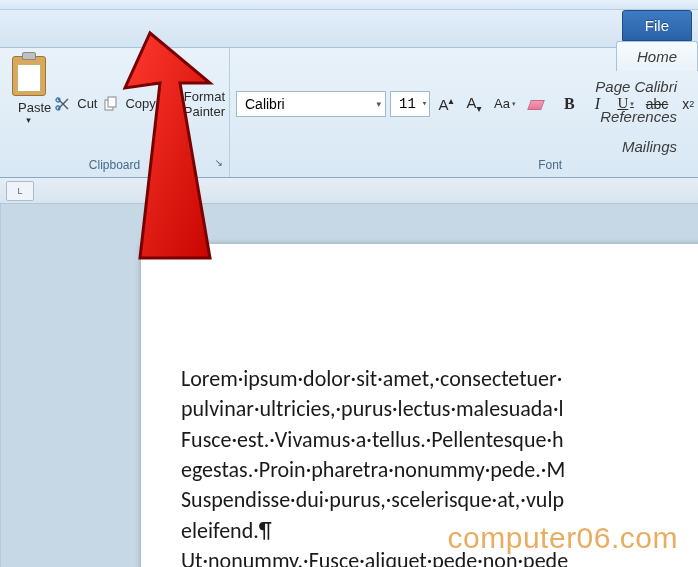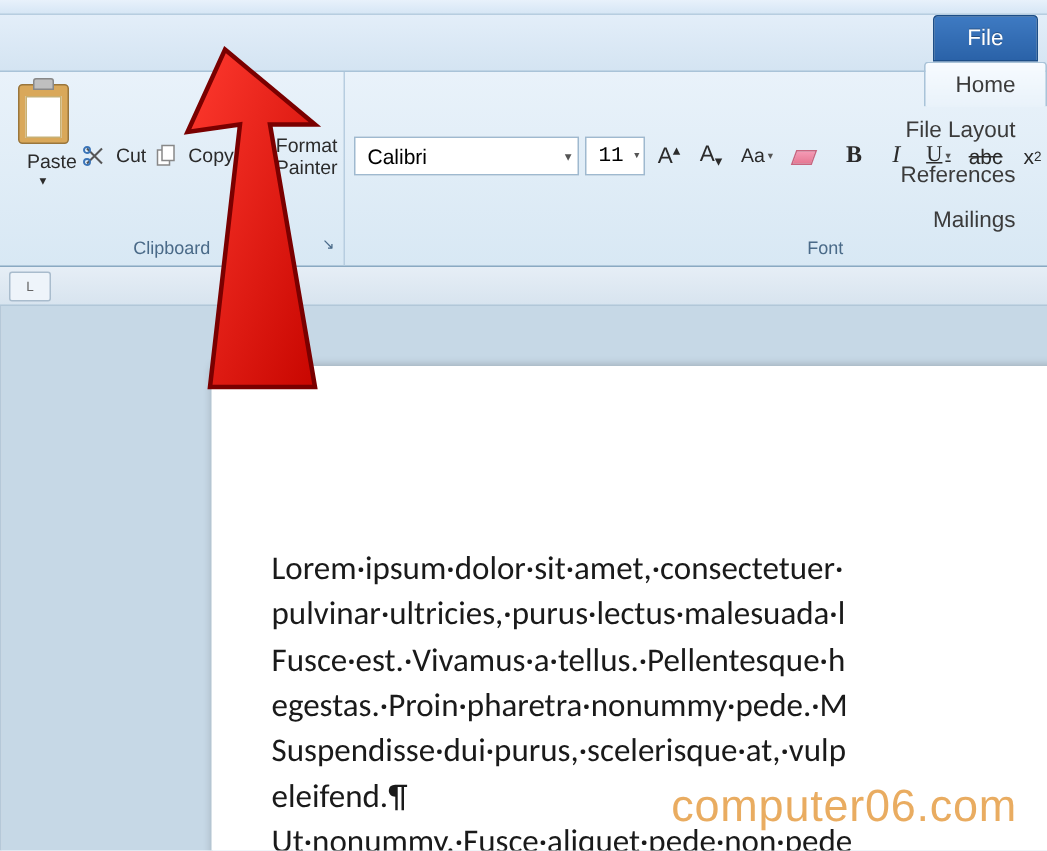--- a/index.html
+++ b/index.html
@@ -39,20 +39,21 @@
     text-shadow: 0 -1px 0 rgba(0,0,0,.3);
   }
   .tab {
     padding: 6px 20px;
     font-size: 15px;
     color: #3b3b3b;
     cursor: pointer;
     border: 1px solid transparent;
     border-bottom: none;
     border-radius: 3px 3px 0 0;
+    font-style: italic;
   }
   .tab.active {
     background: linear-gradient(#f7fbff, #e9f2fa);
     border-color: #a9c3d8;
   }
   
   .ribbon {
     display: flex;
     background: linear-gradient(#e9f2fa, #d8e8f4);
     height: 130px;
@@ -199,21 +200,21 @@
   }
 </style>
 </head>
 <body>
 
 <div class="titlebar"></div>
 
 <div class="tabs">
   <div class="file-tab">File</div>
   <div class="tab active">Home</div>
-  <div class="tab">File Layout</div>
+  <div class="tab">Page Calibri</div>
   <div class="tab">References</div>
   <div class="tab">Mailings</div>
 </div>
 
 <div class="ribbon">
 
   <div class="group clipboard">
     <div class="group-body">
       <div class="paste">
         <div class="paste-icon">

